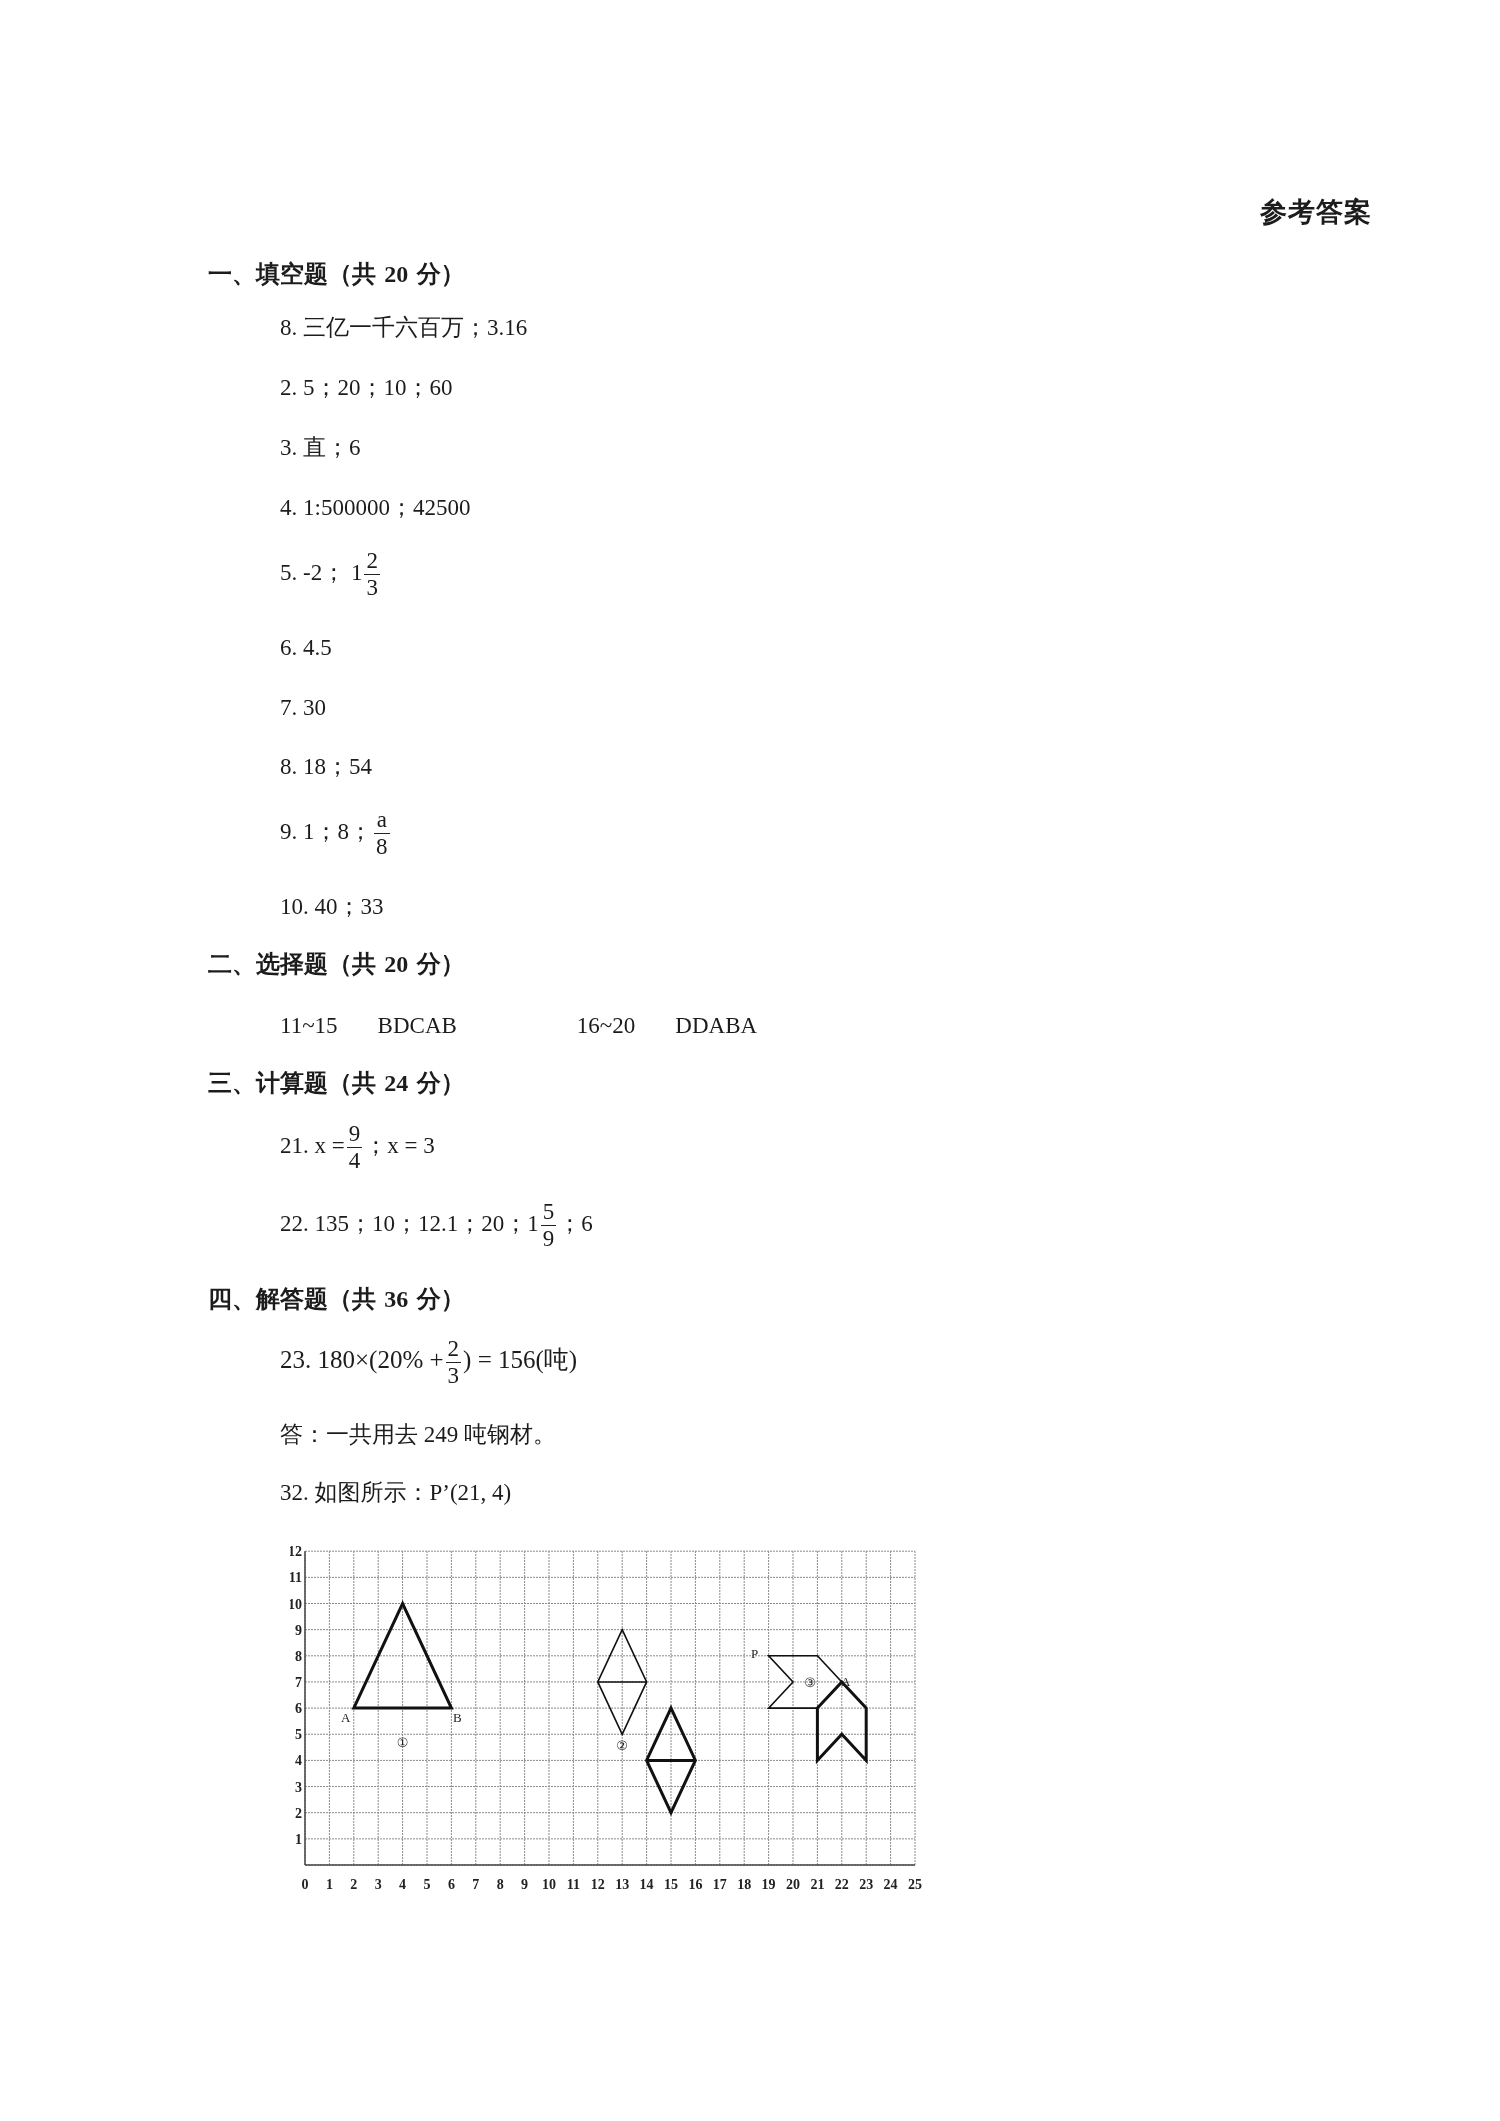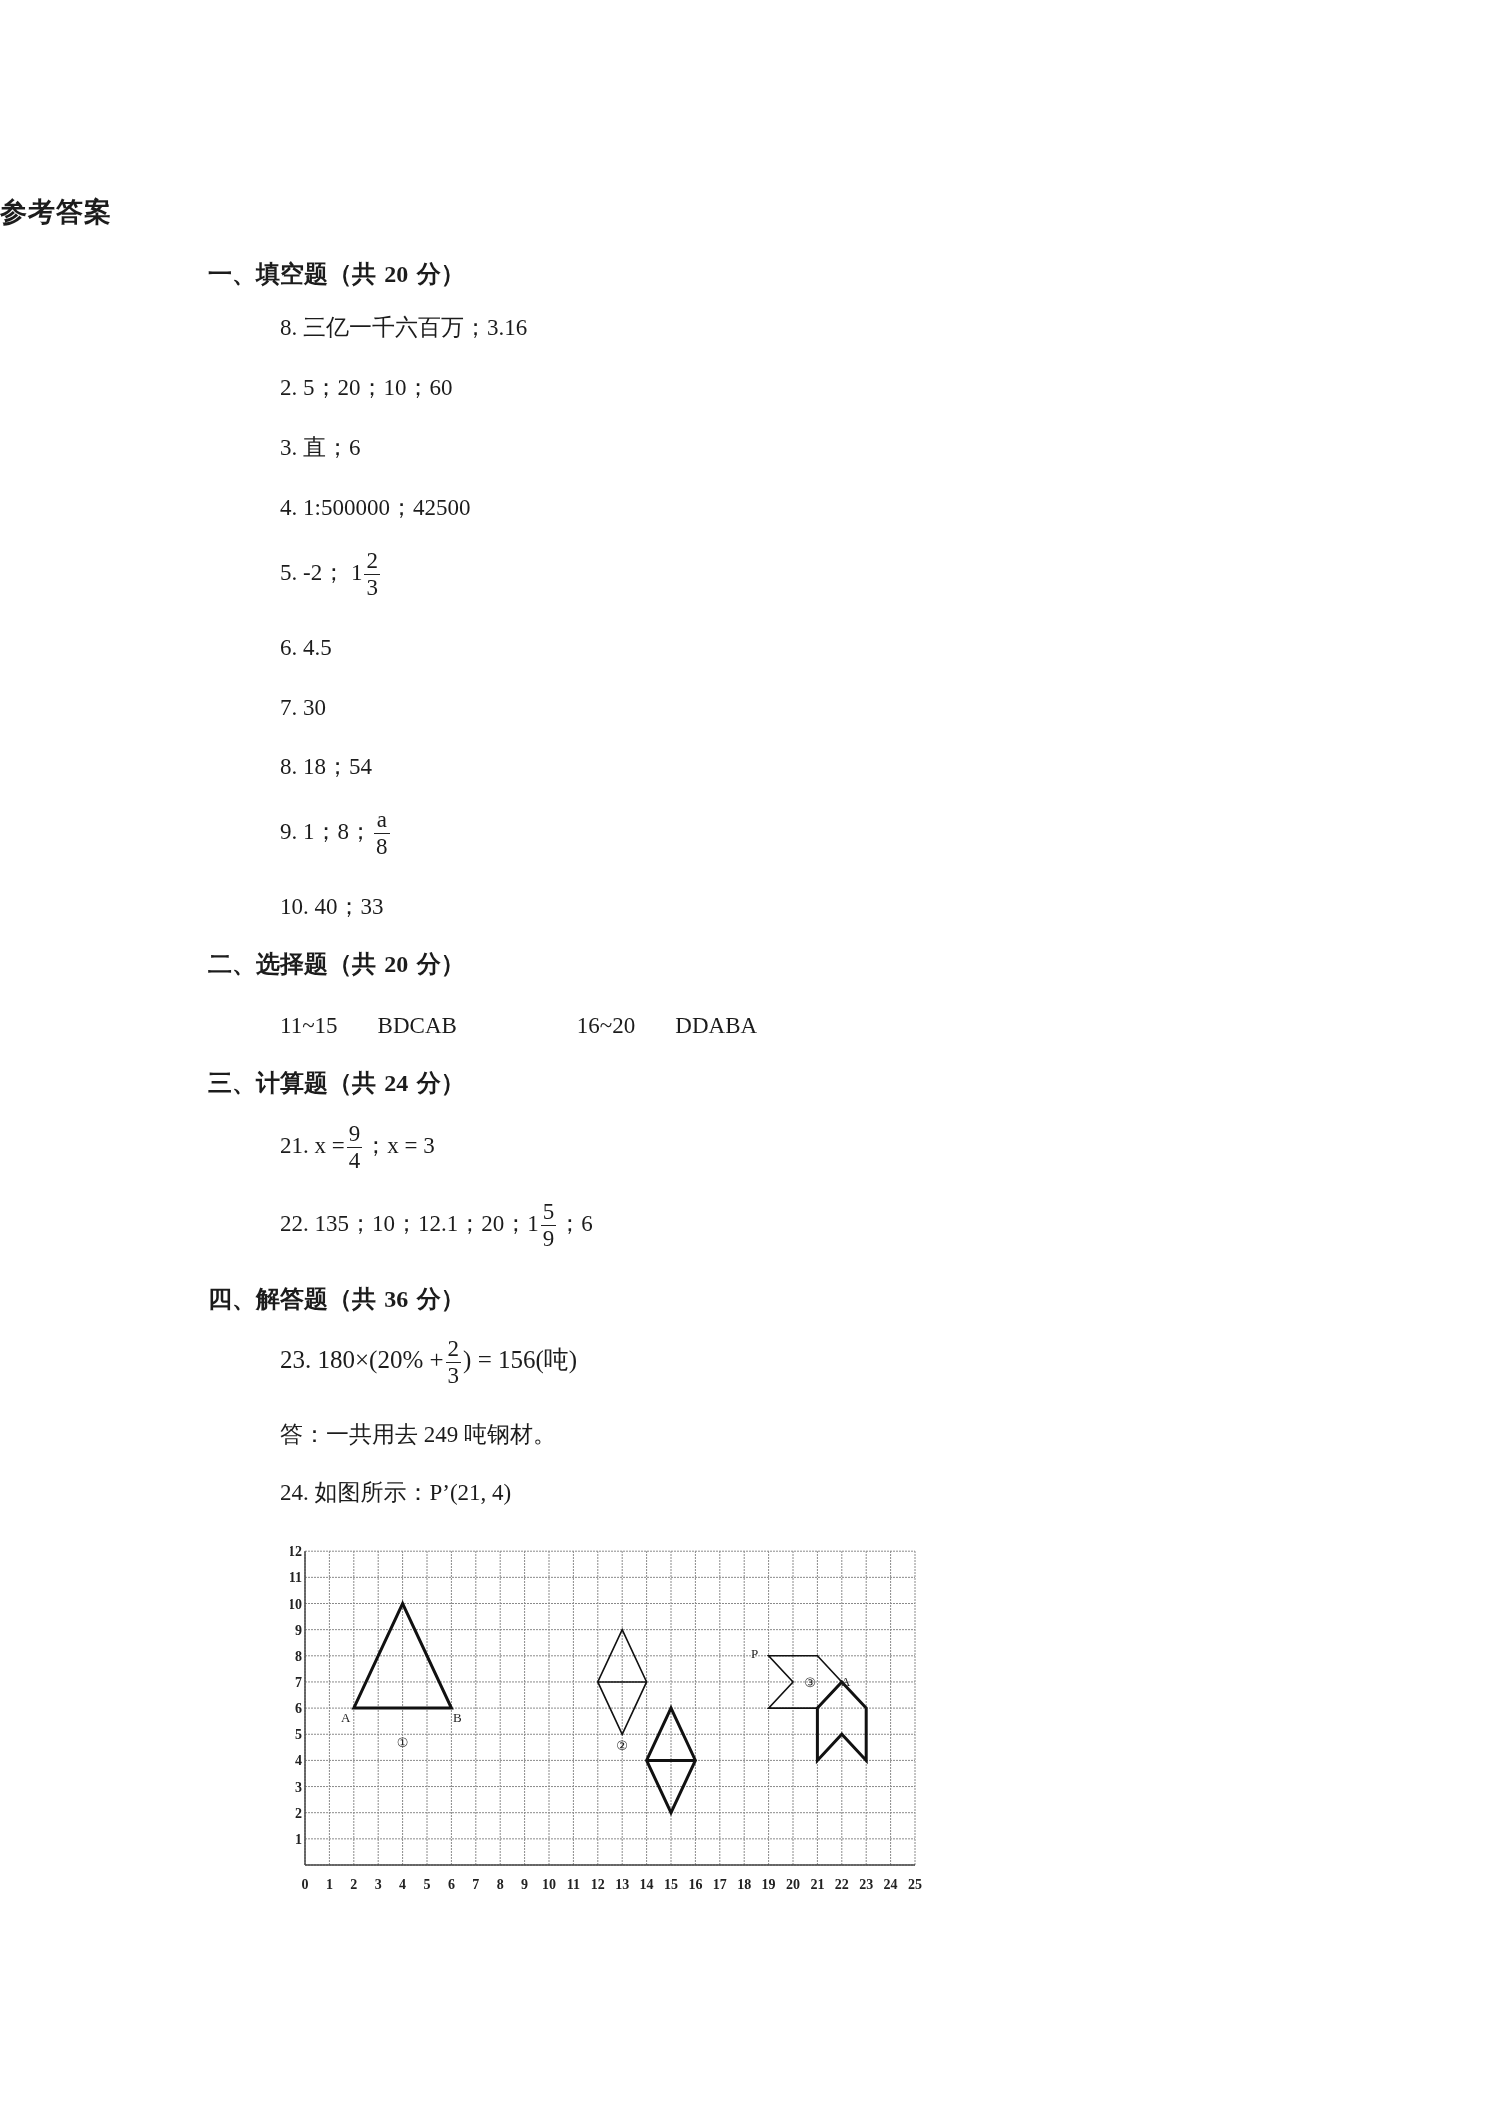--- a/index.html
+++ b/index.html
@@ -3,21 +3,21 @@
   <meta charset="utf-8">
   <style>
     html, body { margin: 0; padding: 0; background: #ffffff; }
     body {
       width: 1500px; height: 2121px; position: relative; overflow: hidden;
       font-family: "Liberation Serif", "DejaVu Serif", serif;
       color: #1c1c1c;
     }
     .abs { position: absolute; white-space: nowrap; }
     .title {
-      left: 0; width: 1372px; text-align: left; top: 194px;
+      left: 0; width: 1372px; text-align: right; top: 194px;
       font-size: 27px; font-weight: bold; letter-spacing: 1px;
       font-family: "DejaVu Sans", sans-serif;
     }
     .section {
       left: 208px; font-size: 24px; font-weight: bold;
       font-family: "DejaVu Sans", sans-serif;
     }
     .section .num { font-family: "Liberation Serif", serif; font-weight: bold; }
     .item { left: 280px; font-size: 23px; line-height: 30px; }
     .frac {
@@ -94,21 +94,21 @@
   <span class="num">36</span>
   <span>分）</span>
 </div>
 <div class="abs item" style="top:1336px; font-size:25px;">
   <span>23.  180×(20% +</span><span class="frac">
       <span class="n">2</span>
       <span class="d">3</span>
     </span><span>) = 156(吨)</span>
 </div>
 <div class="abs item" style="top:1420px;">答：一共用去 249 吨钢材。</div>
-<div class="abs item" style="top:1478px;">24.  如图所示：P’(21, 4)</div>
+<div class="abs item" style="top:1478px;">32.  如图所示：P’(21, 4)</div>
 
 <div class="abs chart">
   <svg id="grid-svg" width="640" height="370">
       <line x1="15" y1="330" x2="15" y2="16.200000000000045" stroke="#8a8a8a" stroke-width="1" stroke-dasharray="2 1"></line>
       <line x1="39.4" y1="330" x2="39.4" y2="16.200000000000045" stroke="#8a8a8a" stroke-width="1" stroke-dasharray="2 1"></line>
       <line x1="63.8" y1="330" x2="63.8" y2="16.200000000000045" stroke="#8a8a8a" stroke-width="1" stroke-dasharray="2 1"></line>
       <line x1="88.19999999999999" y1="330" x2="88.19999999999999" y2="16.200000000000045" stroke="#8a8a8a" stroke-width="1" stroke-dasharray="2 1"></line>
       <line x1="112.6" y1="330" x2="112.6" y2="16.200000000000045" stroke="#8a8a8a" stroke-width="1" stroke-dasharray="2 1"></line>
       <line x1="137" y1="330" x2="137" y2="16.200000000000045" stroke="#8a8a8a" stroke-width="1" stroke-dasharray="2 1"></line>
       <line x1="161.39999999999998" y1="330" x2="161.39999999999998" y2="16.200000000000045" stroke="#8a8a8a" stroke-width="1" stroke-dasharray="2 1"></line>

